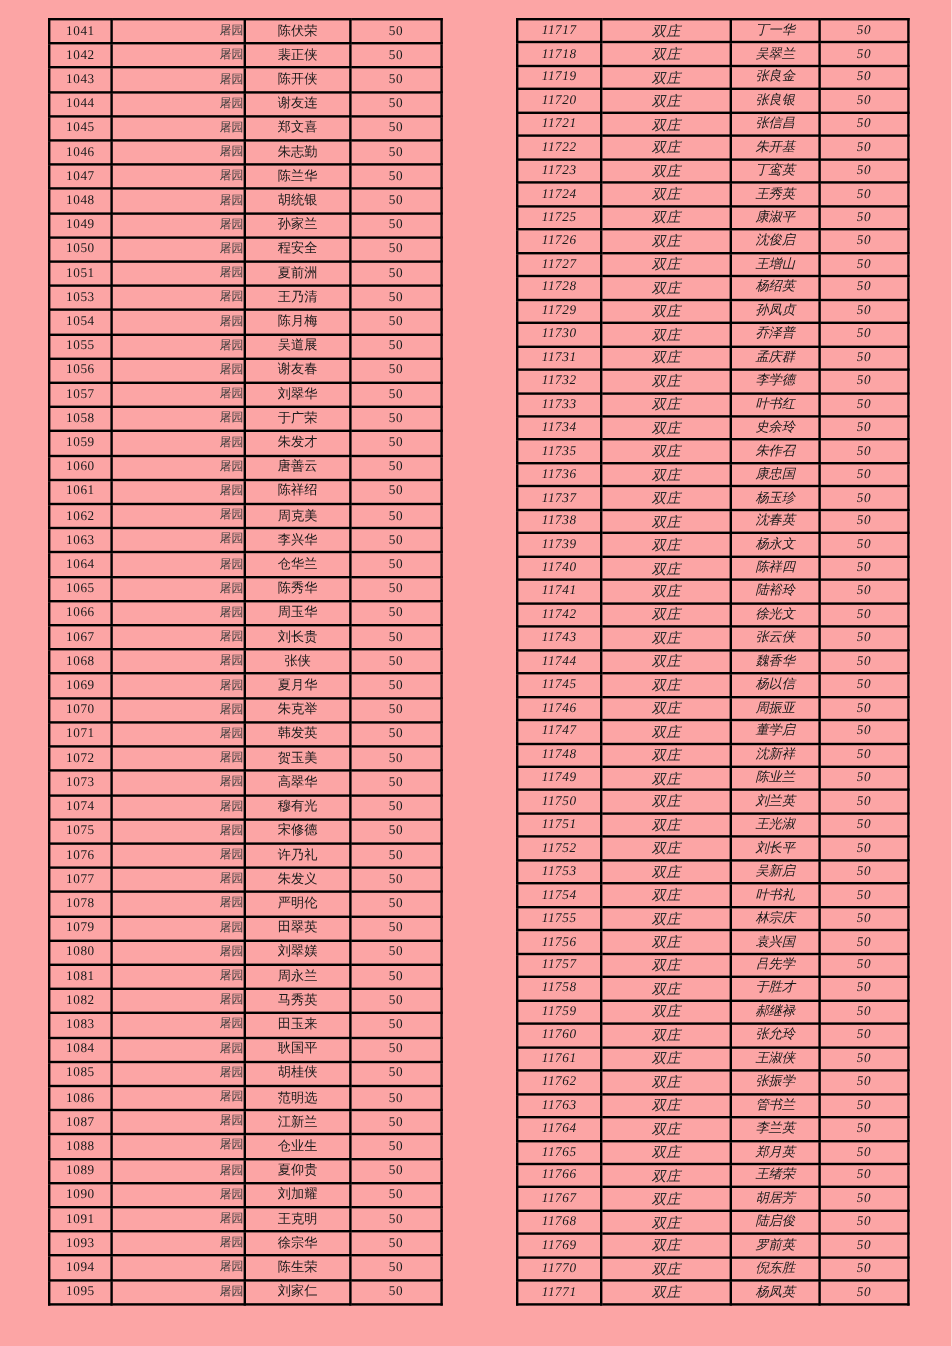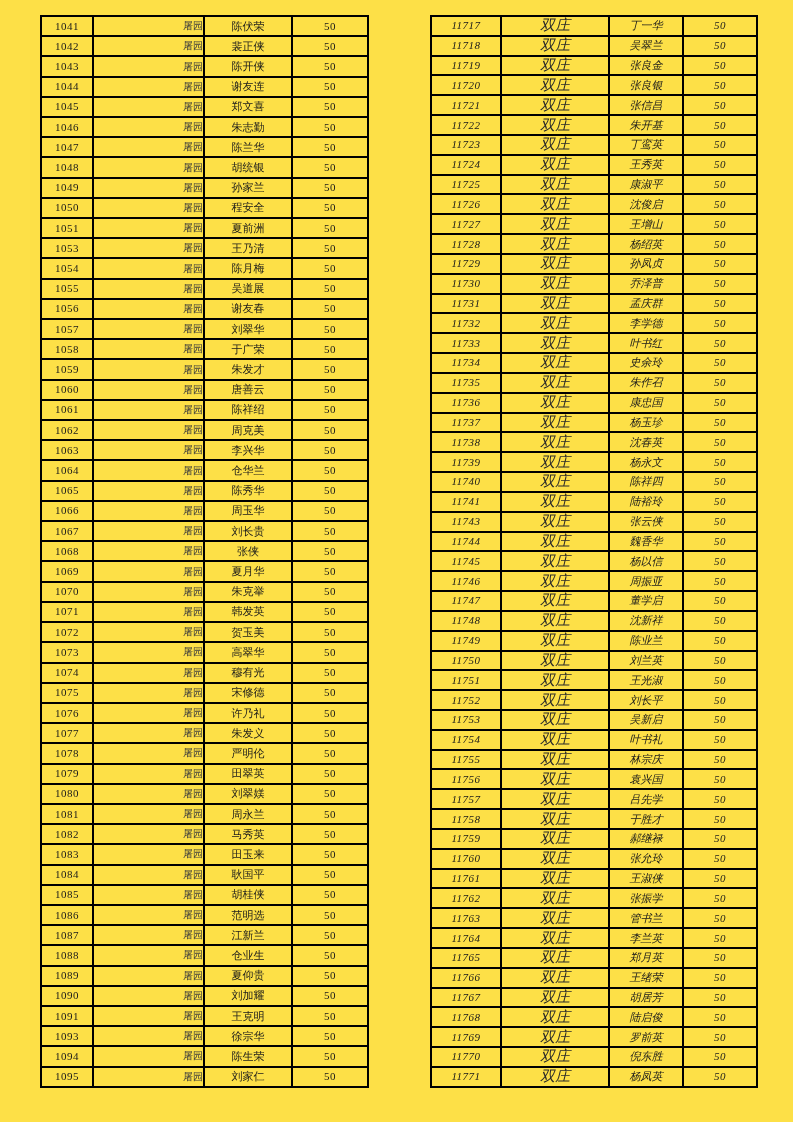--- a/index.html
+++ b/index.html
@@ -9,21 +9,21 @@
   }
   body {
     width: 793px;
     height: 1122px;
     position: relative;
     font-family: "Liberation Serif", "DejaVu Serif", serif;
   }
   .page {
     position: absolute;
     inset: 0;
-    background: #fde047;
+    background: #fca5a5;
     overflow: hidden;
   }
   table.roster {
     position: absolute;
     top: 15px;
     height: 1073px;
     border-collapse: collapse;
     table-layout: fixed;
     border: 2px solid #000000;
   }
@@ -43,21 +43,21 @@
   table.roster td.c-id,
   table.roster td.c-amount {
     letter-spacing: 0.5px;
   }
   table.roster.t-left td.c-village {
     font-size: 10px;
     color: #3c3c3c;
     text-align: right;
   }
   table.roster.t-right td.c-village {
-    font-size: 15px;
+    font-size: 12px;
     color: #2a2a2a;
   }
 </style>
 </head>
 <body>
 
 <div class="page">
 
   <table class="roster t-left">
     <colgroup>
@@ -620,20 +620,26 @@
           <td class="c-amount">50</td>
         </tr>
 
         <tr>
           <td class="c-id">11741</td>
           <td class="c-village">双庄</td>
           <td class="c-name">陆裕玲</td>
           <td class="c-amount">50</td>
         </tr>
 
+        <tr>
+          <td class="c-id">11742</td>
+          <td class="c-village">双庄</td>
+          <td class="c-name">徐光文</td>
+          <td class="c-amount">50</td>
+        </tr>
 
         <tr>
           <td class="c-id">11743</td>
           <td class="c-village">双庄</td>
           <td class="c-name">张云侠</td>
           <td class="c-amount">50</td>
         </tr>
 
         <tr>
           <td class="c-id">11744</td>

